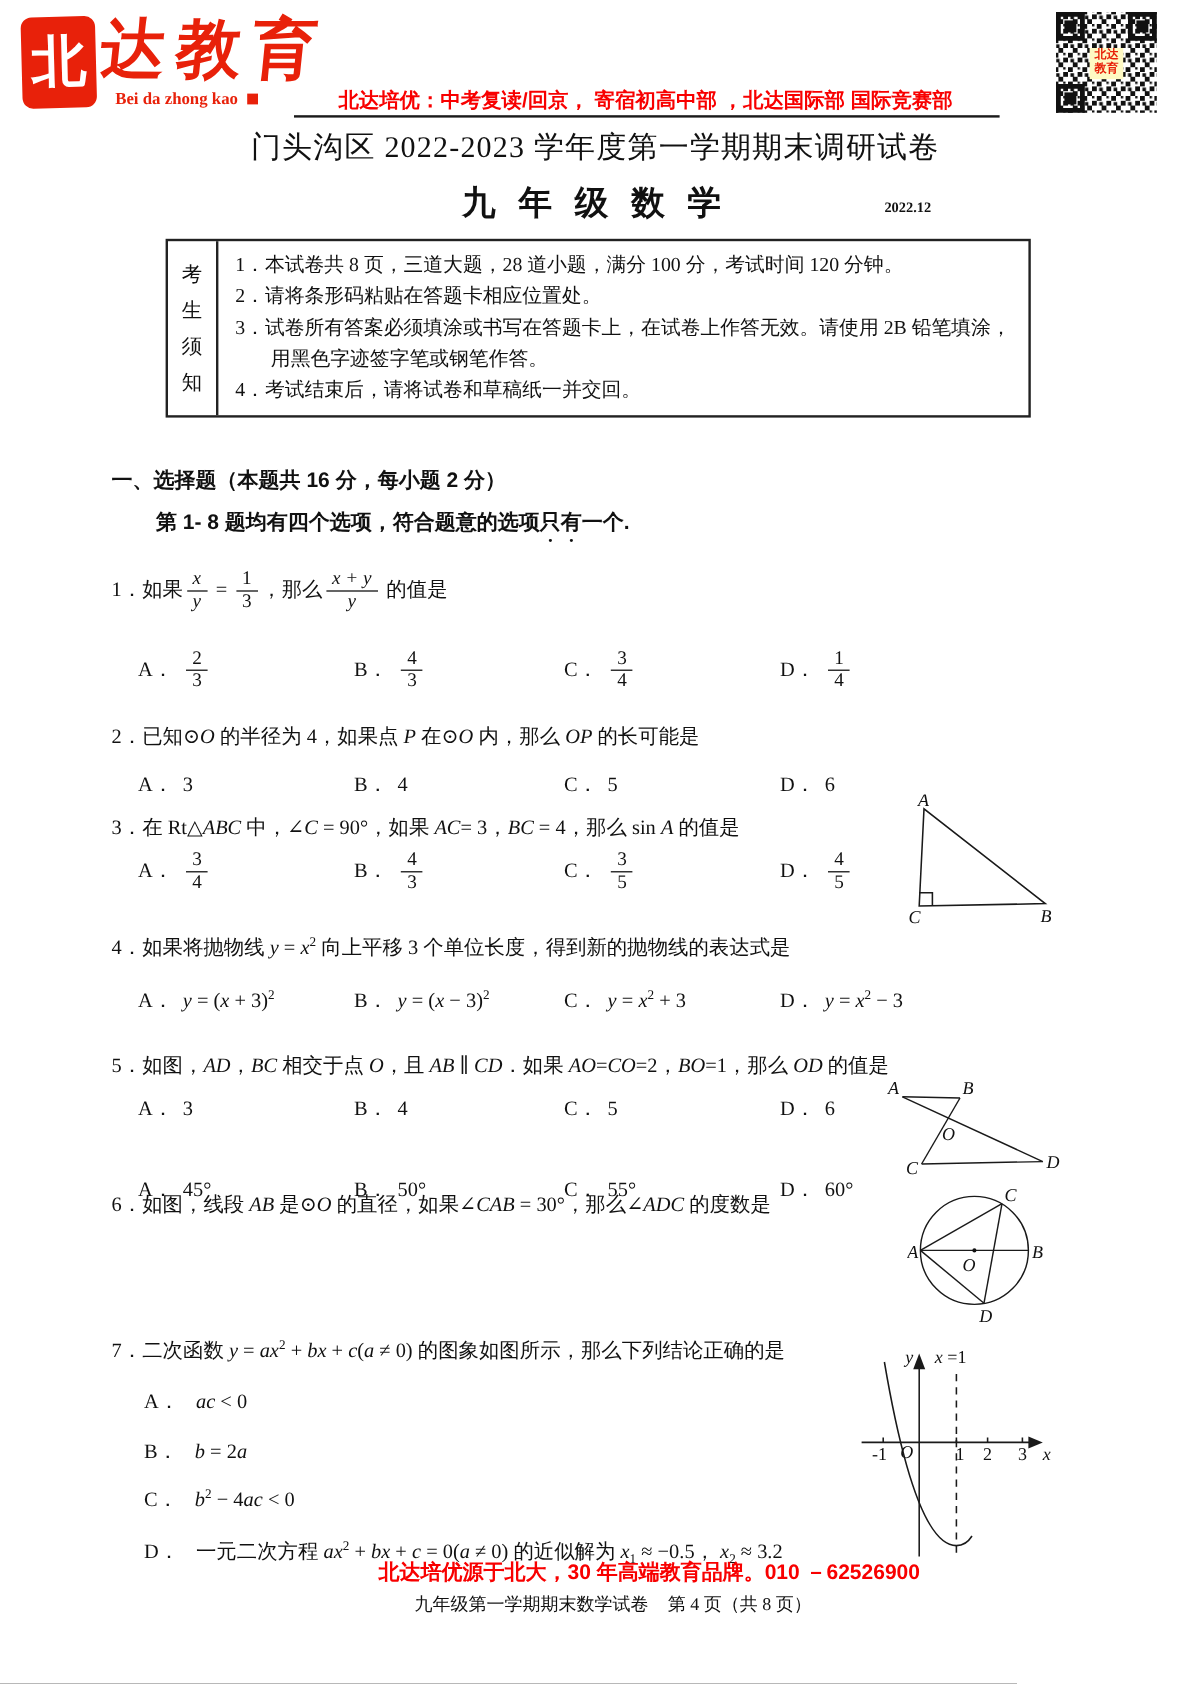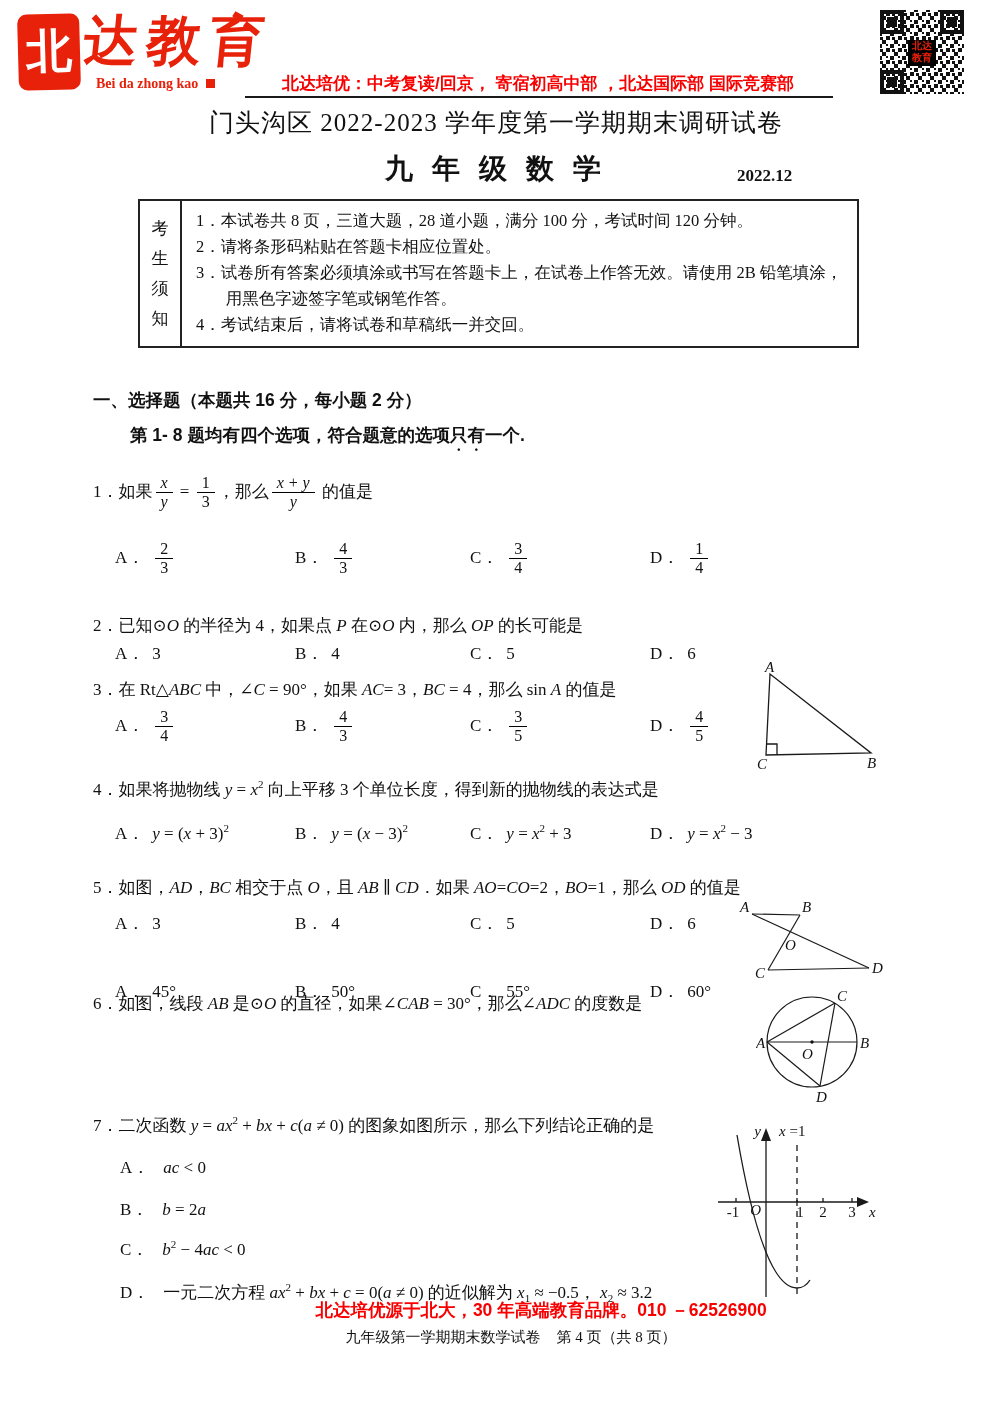--- a/index.html
+++ b/index.html
@@ -12,26 +12,26 @@
         display:flex;align-items:center;justify-content:center;transform:rotate(-1.5deg);
         box-shadow:0 0 0 2px #e8210a;}
   .seal span{color:#fff;font-size:46px;font-weight:bold;line-height:1;}
   .logoname{left:84px;top:14px;font-size:54px;font-weight:bold;color:#e8210a;
             letter-spacing:9px;transform:skewX(-6deg);line-height:1;}
   .logosub{left:96px;top:76px;font-size:14px;color:#e8210a;font-weight:bold;}
   .logosub .sq{display:inline-block;width:9px;height:9px;background:#e8210a;margin-left:8px;}
   .slogan{left:282px;top:72px;font-size:17px;font-weight:bold;color:#f80000;}
   .hline{left:245px;top:96px;width:588px;height:0;border-top:2px solid #1a1a1a;}
   .qr{left:878px;top:8px;}
-  .qrlabel{position:absolute;left:30px;top:32px;width:28px;height:26px;background:#000000;
+  .qrlabel{position:absolute;left:30px;top:32px;width:28px;height:26px;background:#fef9c3;
            color:#e8210a;font-size:10px;line-height:12px;text-align:center;font-weight:bold;}
   
   .title{left:0;right:0;top:106px;text-align:center;font-size:25px;letter-spacing:1px;}
   .subject{left:0;right:0;top:150px;text-align:center;font-size:28px;font-weight:bold;letter-spacing:6px;}
-  .paperdate{left:737px;top:166px;font-size:17px;font-weight:bold;}
+  .paperdate{left:737px;top:166px;font-size:12px;font-weight:bold;}
   
   .notice{left:138px;top:199px;width:717px;height:145px;border:2px solid #222;display:flex;}
   .notice-side{width:40px;border-right:2px solid #222;display:flex;flex-direction:column;
                align-items:center;justify-content:center;gap:7px;font-size:17px;}
   .notice-body{flex:1;padding:7px 12px 0 14px;font-size:16.5px;line-height:26px;}
   .notice-body div{padding-left:1.8em;text-indent:-1.8em;}
   
   .sec-head{left:93px;top:388px;font-size:17.5px;font-weight:bold;}
   .sec-inst{left:130px;top:423px;font-size:17.5px;font-weight:bold;}
   .emph{-webkit-text-emphasis:filled dot;-webkit-text-emphasis-position:under right;
@@ -147,21 +147,21 @@
     <span class="opt"><span class="olabel">C．</span><span><span class="frac">
             <span class="fn">3</span>
             <span class="fd">4</span>
           </span></span></span>
     <span class="opt"><span class="olabel">D．</span><span><span class="frac">
             <span class="fn">1</span>
             <span class="fd">4</span>
           </span></span></span>
   </div>
 
-  <div class="abs stem" style="left:93px;top:602px;margin-top:12px;">2．已知⊙<span class="mi">O</span> 的半径为 4，如果点 <span class="mi">P</span> 在⊙<span class="mi">O</span> 内，那么 <span class="mi">OP</span> 的长可能是</div>
+  <div class="abs stem" style="left:93px;top:602px;">2．已知⊙<span class="mi">O</span> 的半径为 4，如果点 <span class="mi">P</span> 在⊙<span class="mi">O</span> 内，那么 <span class="mi">OP</span> 的长可能是</div>
   <div class="abs optrow" style="left:115px;top:642px;">
     <span class="opt"><span class="olabel">A．</span><span>3</span></span>
     <span class="opt"><span class="olabel">B．</span><span>4</span></span>
     <span class="opt"><span class="olabel">C．</span><span>5</span></span>
     <span class="opt"><span class="olabel">D．</span><span>6</span></span>
   </div>
 
   <div class="abs stem" style="left:93px;top:678px;">3．在 Rt△<span class="mi">ABC</span> 中，∠<span class="mi">C</span> = 90°，如果 <span class="mi">AC</span>= 3，<span class="mi">BC</span> = 4，那么 sin <span class="mi">A</span> 的值是</div>
   <div class="abs optrow" style="left:115px;top:708px;">
     <span class="opt"><span class="olabel">A．</span><span><span class="frac">

